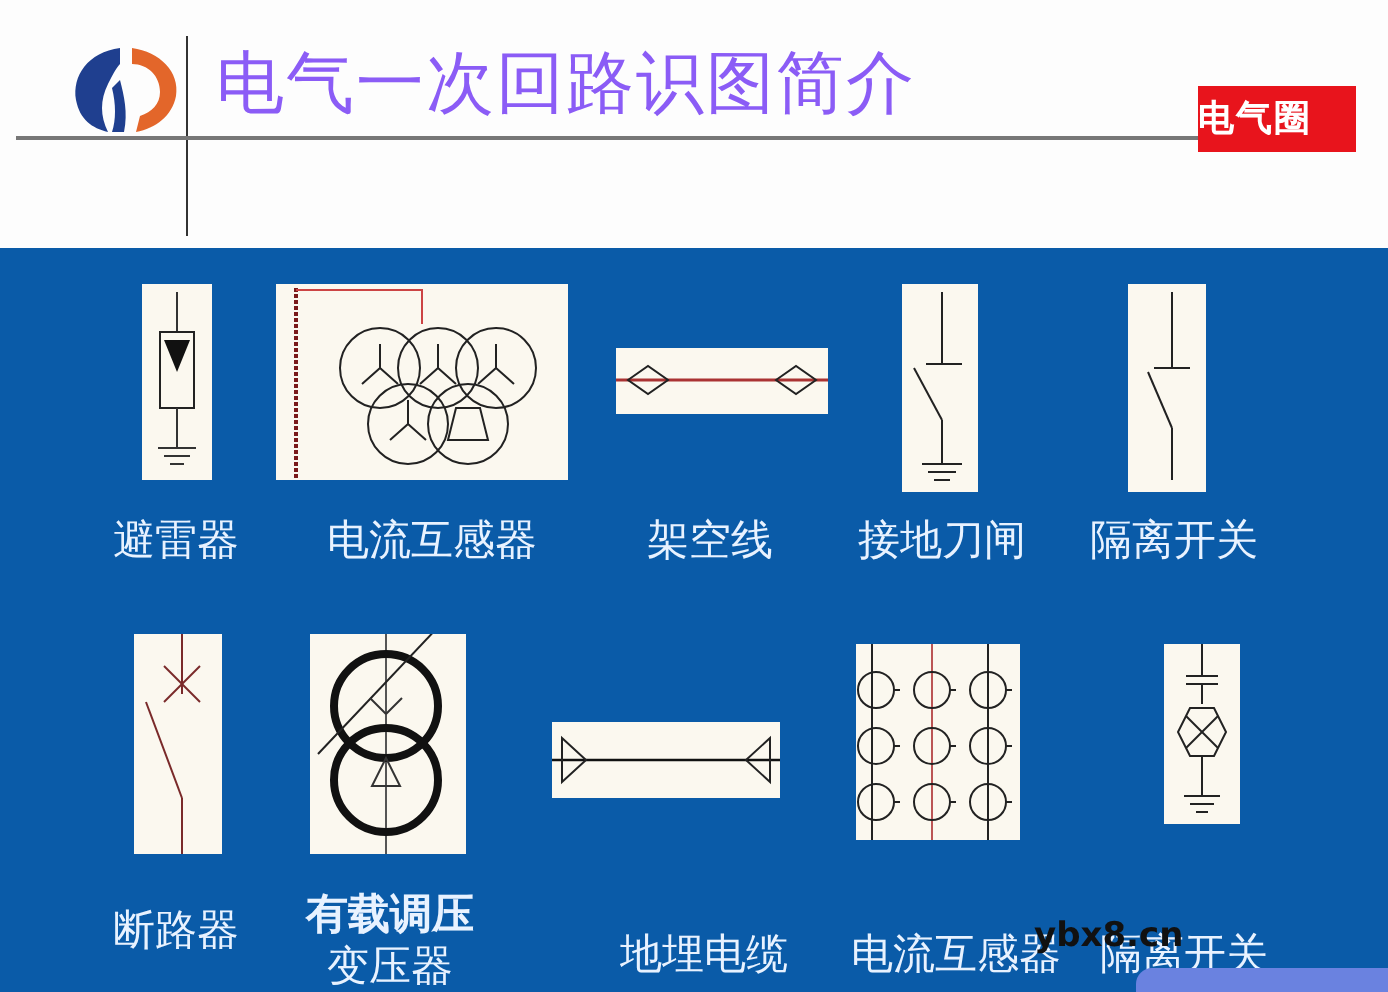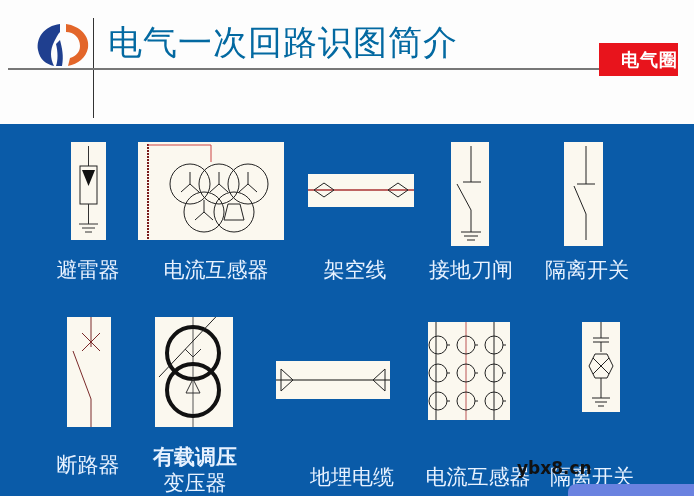--- a/index.html
+++ b/index.html
@@ -5,23 +5,23 @@
   html, body { margin: 0; padding: 0; }
   body {
     width: 694px; height: 496px; overflow: hidden; position: relative;
     background: #fdfdfd;
     font-family: "DejaVu Sans", "Liberation Sans", sans-serif;
   }
   .header { position: absolute; left: 0; top: 0; width: 694px; height: 124px; background: #fdfdfd; }
   .logo { position: absolute; left: 34px; top: 20px; width: 58px; height: 48px; }
   .vline { position: absolute; left: 93px; top: 18px; width: 1px; height: 100px; background: #333; }
   .hline { position: absolute; left: 8px; top: 68px; width: 660px; height: 2px; background: #777; }
-  .title { position: absolute; left: 108px; top: 22px; font-size: 34px; color: #0369a1; letter-spacing: 1px; line-height: 40px; white-space: nowrap; }
+  .title { position: absolute; left: 108px; top: 22px; font-size: 34px; color: #8b5cf6; letter-spacing: 1px; line-height: 40px; white-space: nowrap; }
   .subtitle { position: absolute; left: 118px; top: 82px; font-size: 22px; color: #111; line-height: 28px; white-space: nowrap; }
-  .badge { position: absolute; left: 599px; top: 43px; width: 79px; height: 33px; background: #e8141c; color: #fff; font-weight: bold; font-size: 18px; line-height: 33px; text-align: right; letter-spacing: 1px; }
+  .badge { position: absolute; left: 599px; top: 43px; width: 79px; height: 33px; background: #e8141c; color: #fff; font-weight: bold; font-size: 18px; line-height: 33px; text-align: left; letter-spacing: 1px; }
   .panel { position: absolute; left: 0; top: 124px; width: 694px; height: 372px; background: #0a5ba8; }
   .sym { position: absolute; background: #fbf8ef; }
   .sym svg { display: block; width: 100%; height: 100%; }
   .lbl { position: absolute; color: #e8f2ff; font-size: 21px; line-height: 26px; white-space: nowrap; text-align: center; }
   .watermark { position: absolute; left: 517px; top: 458px; font-size: 17px; color: #111; font-weight: bold; }
   .corner-strip { position: absolute; left: 568px; top: 484px; width: 126px; height: 12px; background: #6a82e0; border-top-left-radius: 8px; }
 </style>
 </head>
 <body>
 

